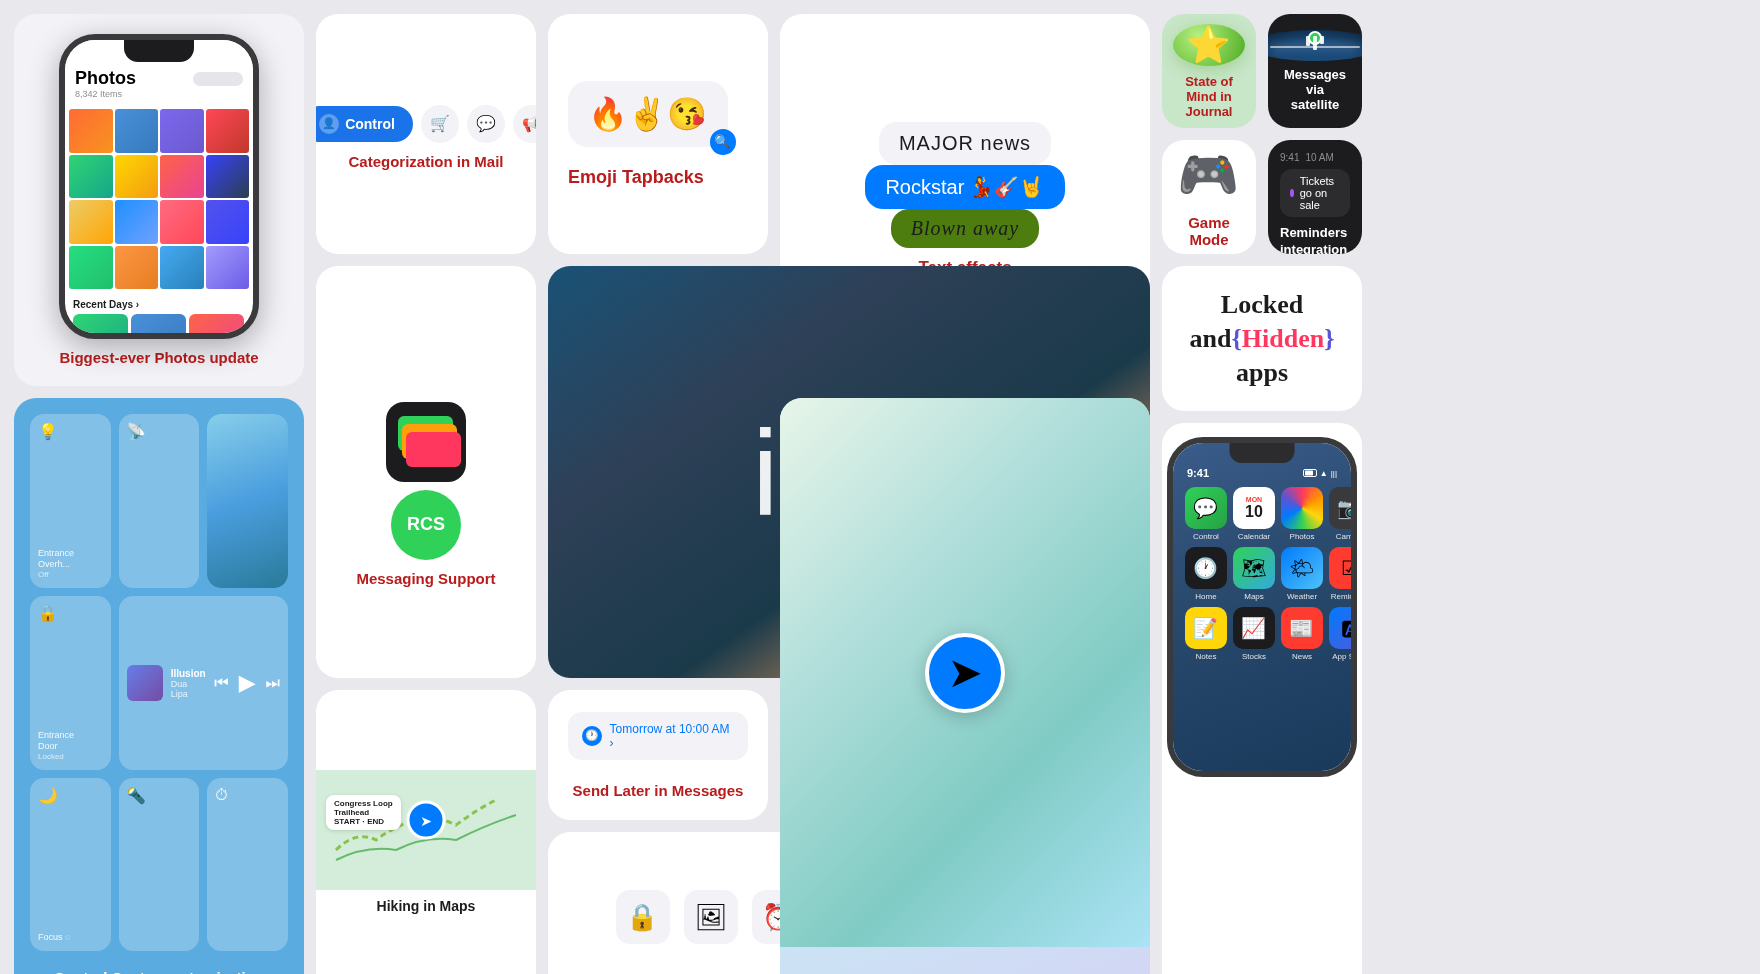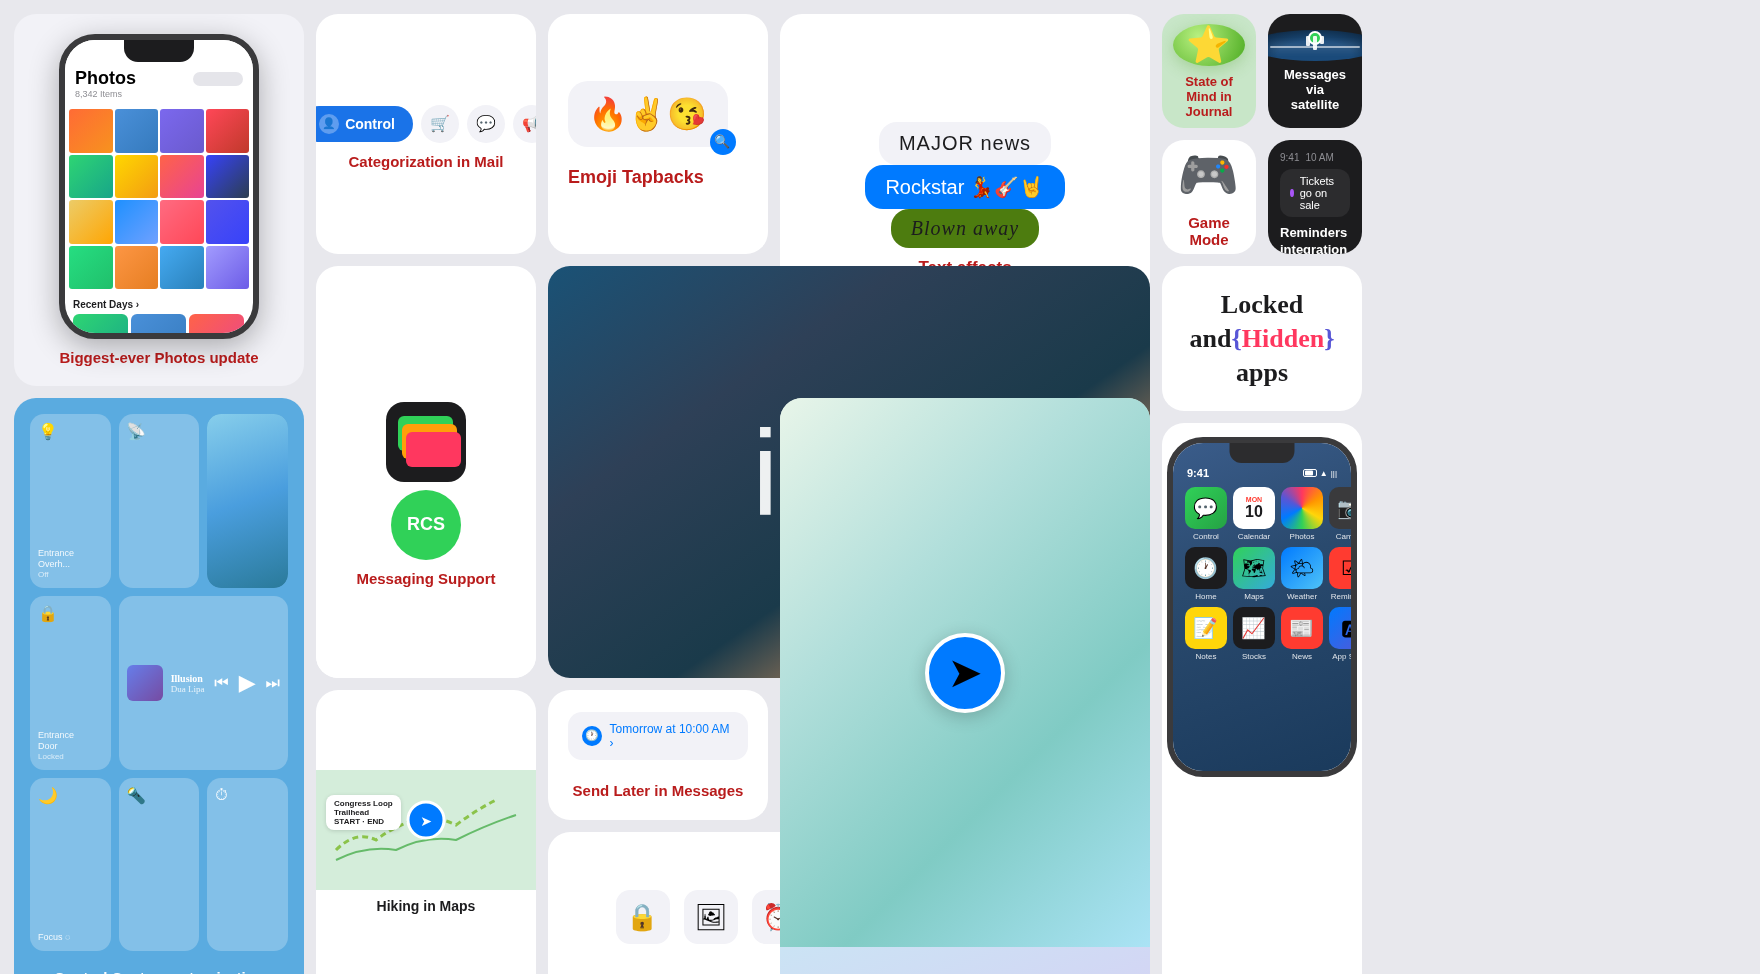--- a/index.html
+++ b/index.html
@@ -423,21 +423,20 @@
       font-size: 8px;
       color: rgba(255,255,255,0.7);
     }
     .cc-media {
       background: rgba(255,255,255,0.25);
       border-radius: 14px;
       padding: 8px;
       display: flex;
       align-items: center;
       gap: 8px;
-      font-family: Liberation Serif, serif;
     }
     .cc-media-info {
       flex: 1;
     }
     .cc-song { font-size: 10px; font-weight: 600; color: white; }
     .cc-artist { font-size: 9px; color: rgba(255,255,255,0.8); }
     .cc-controls {
       display: flex;
       gap: 10px;
       align-items: center;

